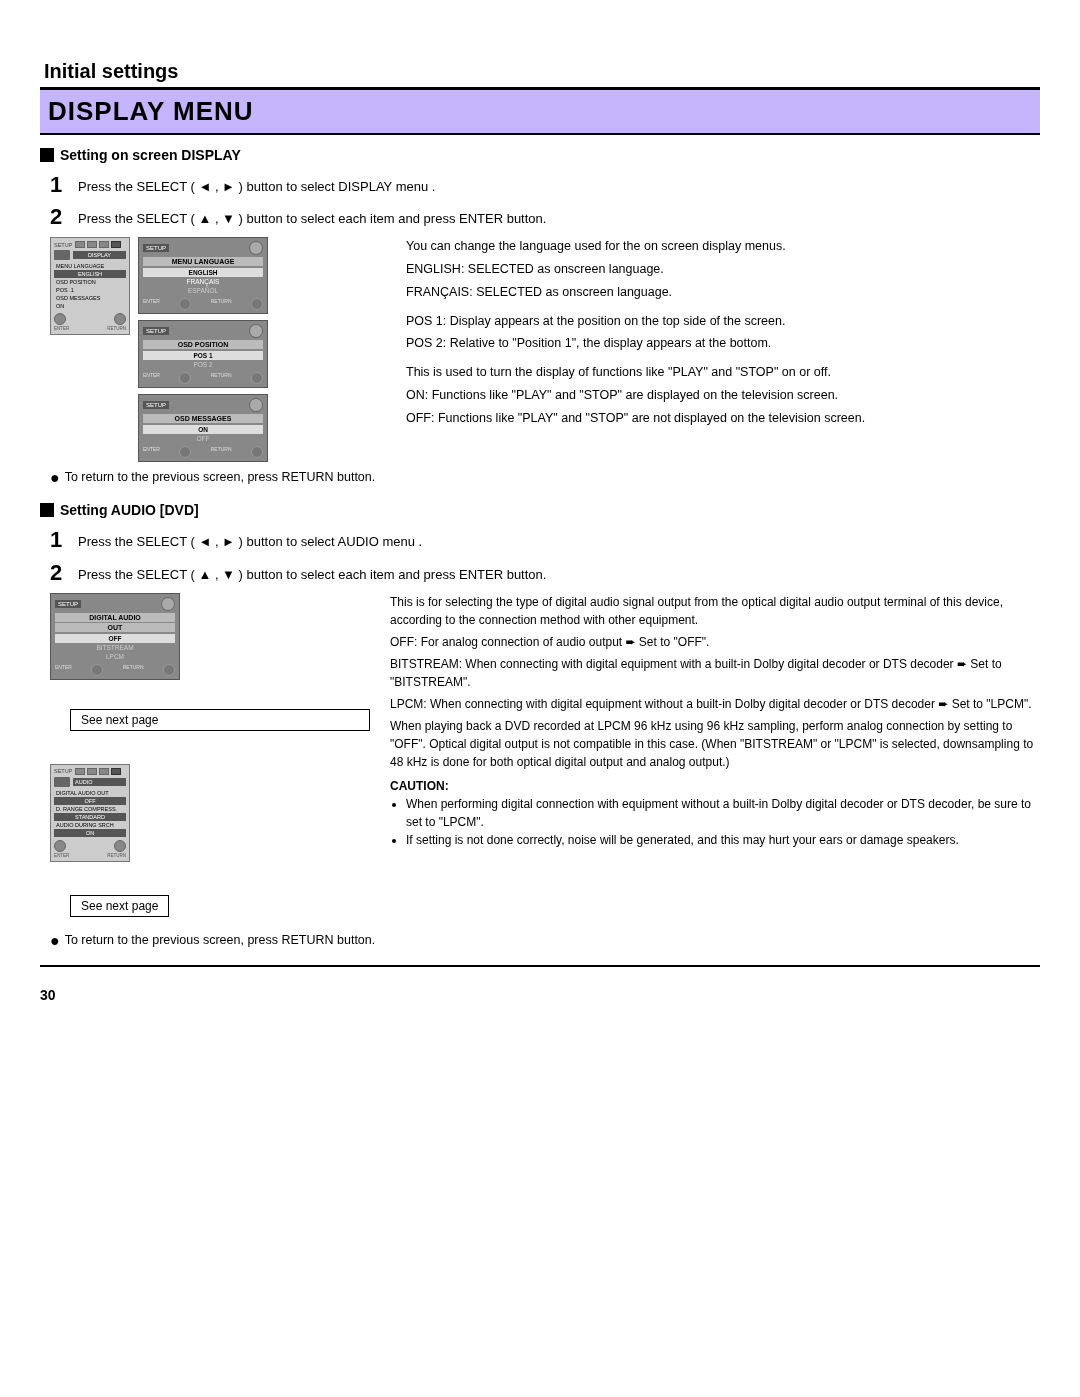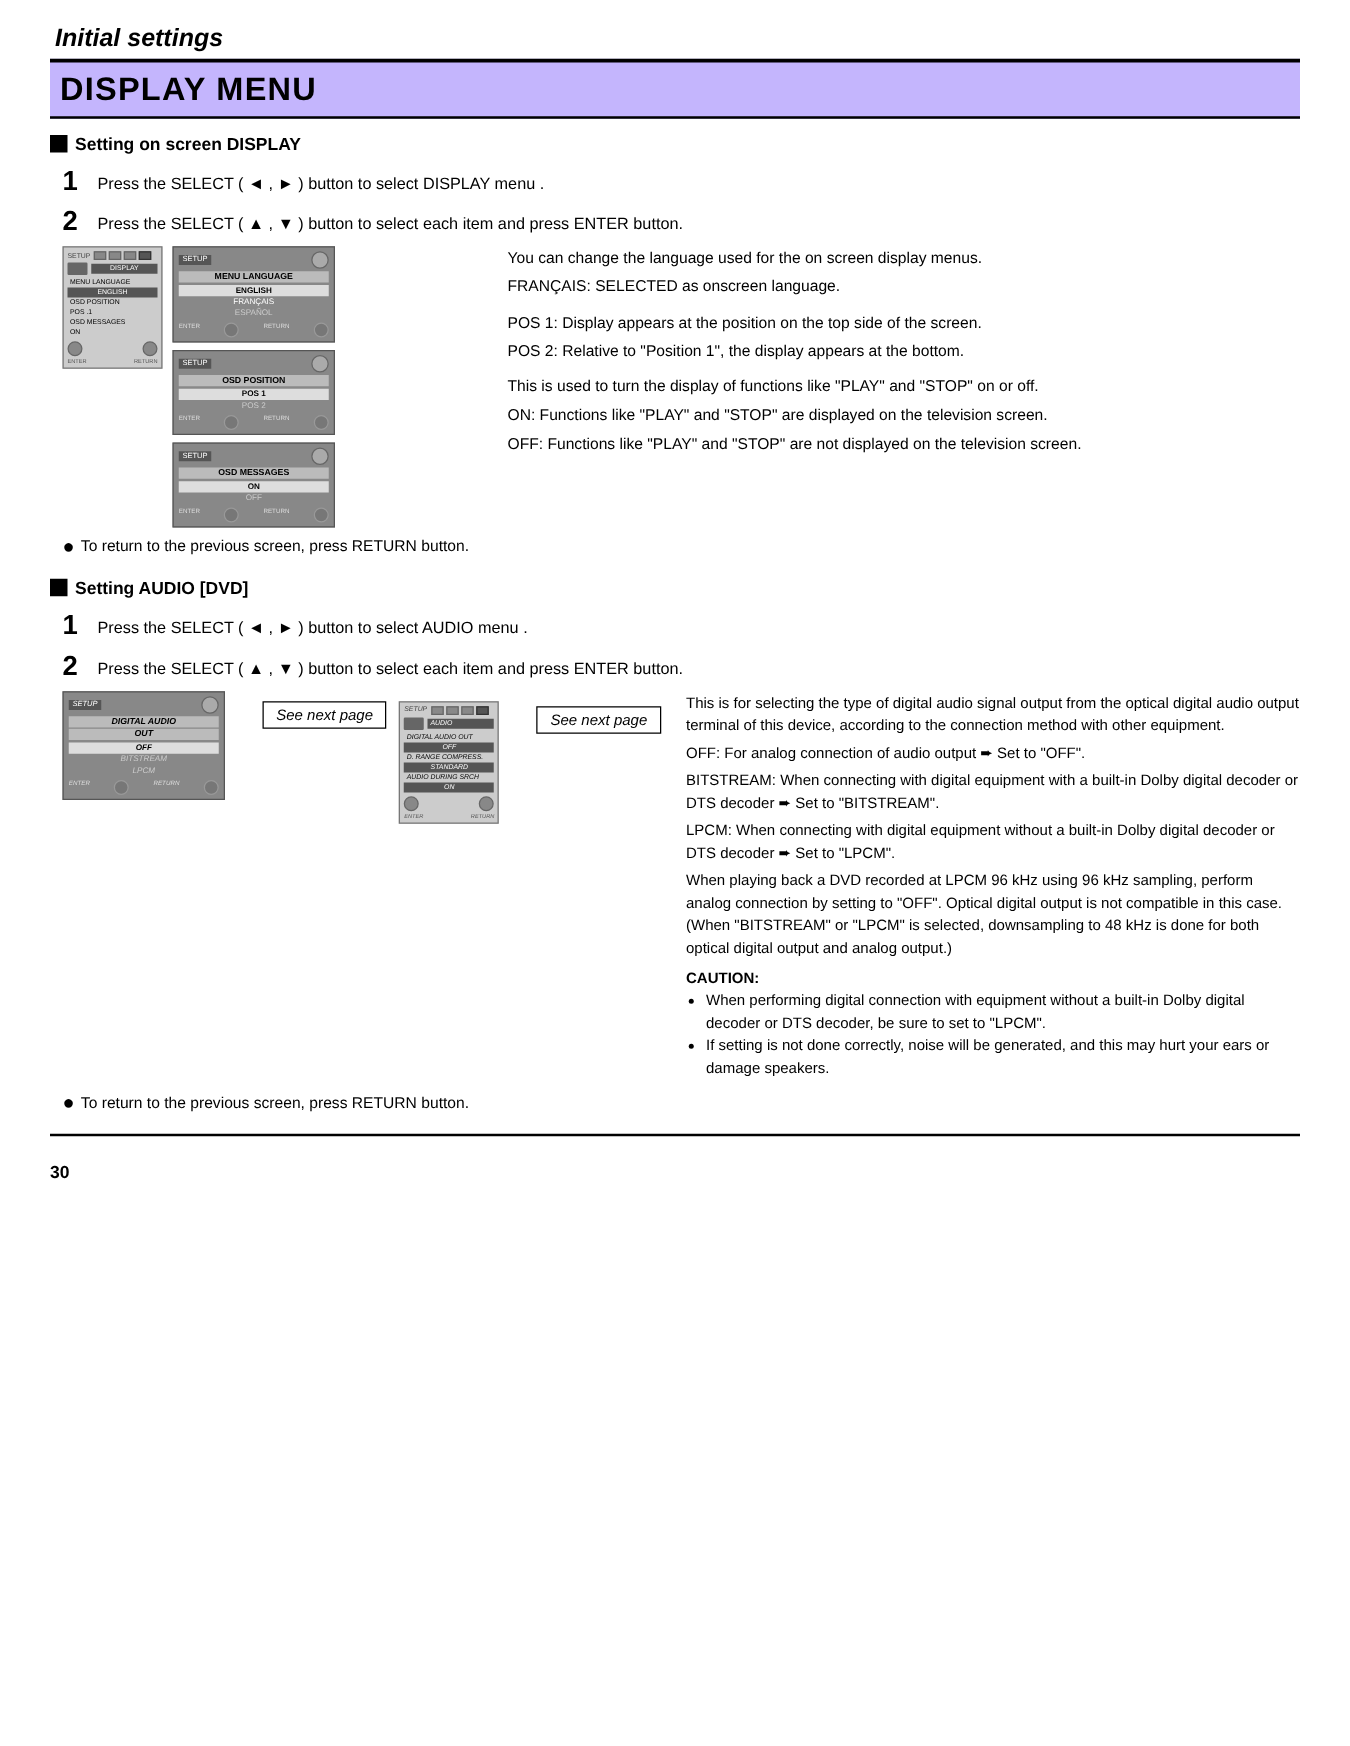--- a/index.html
+++ b/index.html
@@ -10,23 +10,23 @@
       color: #000;
       width: 1080px;
       min-height: 1397px;
       padding: 20px 40px 20px 40px;
     }
 
     
     .initial-settings-title {
       font-size: 20px;
       font-weight: bold;
-      font-style: italic;
       margin-bottom: 4px;
       padding-left: 4px;
+      margin-top: 40px;
     }
 
     
     .section-header {
       border-top: 3px solid #000;
       border-bottom: 2px solid #000;
       background: #c4b5fd;
       padding: 6px 8px;
       margin-bottom: 12px;
     }
@@ -186,24 +186,23 @@
     
     .audio-content {
       display: flex;
       gap: 20px;
       margin-top: 8px;
       padding-left: 10px;
     }
 
     .audio-screens-column {
       display: flex;
-      flex-direction: row;
-      gap: 10px;
+      flex-direction: column;
+      gap: 21px;
       min-width: 320px;
-      font-style: italic;
     }
 
     .see-next-page-btn {
       border: 1px solid #000;
       padding: 3px 10px;
       font-size: 12px;
       display: inline-block;
       margin: 4px 0 4px 20px;
       background: #fff;
     }
@@ -390,20 +389,21 @@
           </div>
 
         </div>
       </div>
 
     </div>
 
     <div class="descriptions-column">
       <div class="desc-block">
         <p>You can change the language used for the on screen display menus.</p>
+        <p>ENGLISH:   SELECTED as onscreen language.</p>
         <p>FRANÇAIS: SELECTED as onscreen language.</p>
       </div>
       <div class="desc-block">
         <p>POS 1: Display appears at the position on the top side of the screen.</p>
         <p>POS 2: Relative to "Position 1", the display appears at the bottom.</p>
       </div>
       <div class="desc-block">
         <p>This is used to turn the display of functions like "PLAY" and "STOP" on or off.</p>
         <p>ON:   Functions like "PLAY" and "STOP" are displayed on the television screen.</p>
         <p>OFF: Functions like "PLAY" and "STOP" are not displayed on the television screen.</p>

